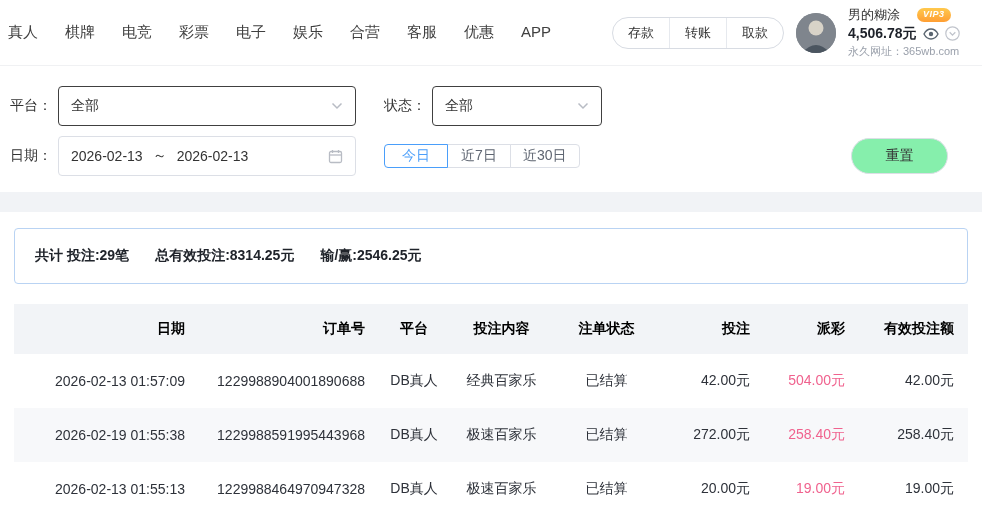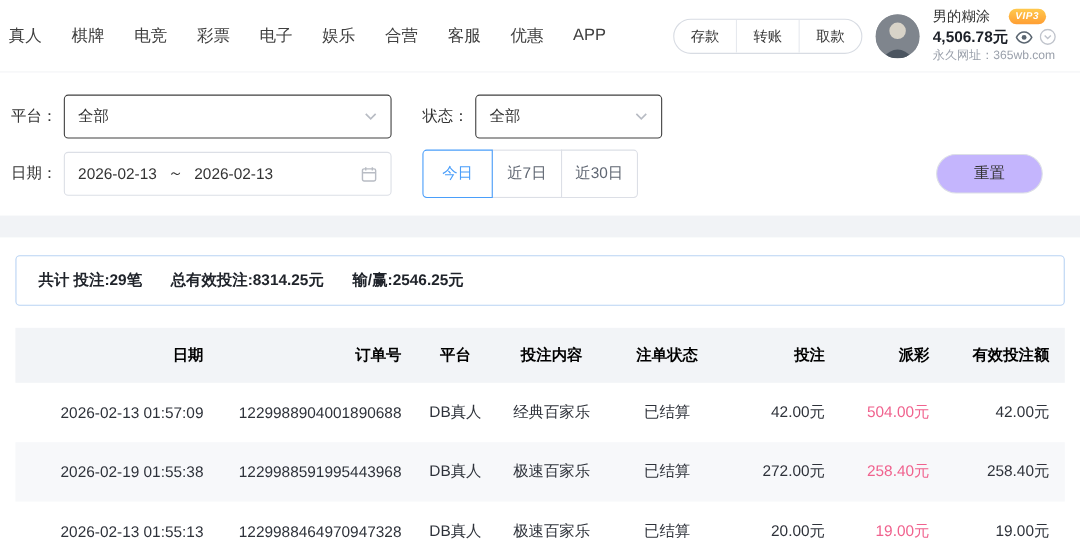--- a/index.html
+++ b/index.html
@@ -51,37 +51,37 @@
   .gap-left { margin-left:28px; }
   .date-box {
     width:298px; height:40px; border:1px solid #dcdfe6; border-radius:4px;
     display:flex; align-items:center; padding:0 12px; font-size:14px; color:#333;
     cursor:pointer; background:#fff;
   }
   .date-box .sep { margin:0 10px; color:#333; }
   .date-box .cal { margin-left:auto; }
   .quick { display:flex; margin-left:28px; }
   .quick span {
-    min-width:64px; height:44px; display:flex; align-items:center; justify-content:center;
+    min-width:64px; height:24px; display:flex; align-items:center; justify-content:center;
     border:1px solid #dcdfe6; font-size:14px; color:#5f6672; cursor:pointer;
     margin-left:-1px; background:#fff; padding:0 12px;
   }
   .quick span:first-child { border-radius:4px 0 0 4px; margin-left:0; }
   .quick span:last-child { border-radius:0 4px 4px 0; }
   .quick span.active { color:#4a9efa; border-color:#4a9efa; position:relative; z-index:1; }
   .actions { margin-left:auto; display:flex; gap:12px; }
   .btn { height:36px; width:97px; border-radius:18px; font-size:14px; cursor:pointer; font-family:inherit; }
   .btn-primary { background:#4a9efa; border:none; color:#fff; }
-  .btn-plain { background:#c4b5fd; border:1px solid #dcdfe6; color:#333; }
+  .btn-plain { background:#86efac; border:1px solid #dcdfe6; color:#333; }
 
   
   .band { height:20px; background:#f1f3f6; }
   .content { padding:16px 14px 0; background:#fff; }
   .summary {
-    height:46px; border:1px solid #b9d3f3; border-radius:4px;
+    height:56px; border:1px solid #b9d3f3; border-radius:4px;
     display:flex; align-items:center; padding:0 20px; gap:26px;
     font-size:14px; font-weight:600; color:#20242b;
   }
   .table { margin-top:20px; }
   .trow {
     display:grid;
     grid-template-columns:185px 180px 70px 105px 105px 105px 95px 109px;
     align-items:center; font-size:14px; color:#2e323a; height:54px;
   }
   .thead { height:50px; background:#f2f4f7; font-weight:bold; color:#000000; }

